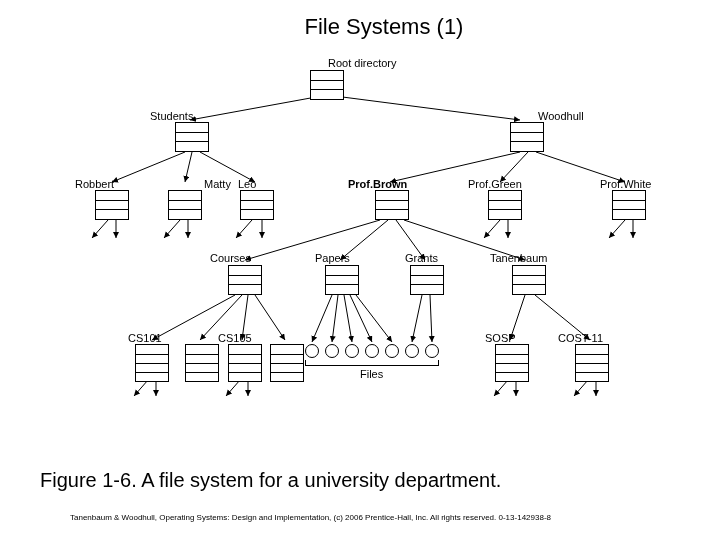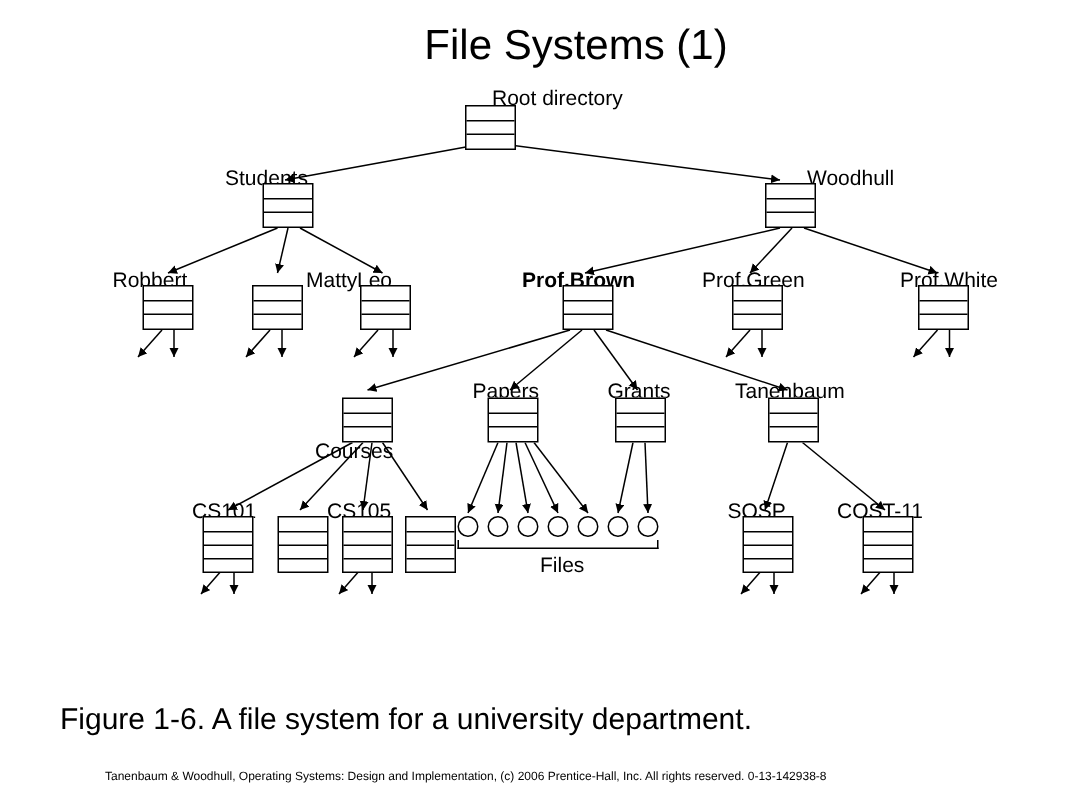--- a/index.html
+++ b/index.html
@@ -6,35 +6,35 @@
   body {
     width: 720px;
     height: 540px;
     background: #fff;
     font-family: Arial, Helvetica, sans-serif;
     position: relative;
     overflow: hidden;
   }
   .title {
     text-align: center;
-    font-size: 28px;
+    font-size: 22px;
     font-weight: 400;
     padding-top: 14px;
     margin-left: 48px;
   }
   .diagram {
     position: absolute;
     left: 80px;
     top: 60px;
     width: 580px;
     height: 400px;
   }
   .label {
     position: absolute;
-    font-size: 14px;
+    font-size: 11px;
     white-space: nowrap;
     color: #000;
   }
   .node {
     position: absolute;
     width: 34px;
     height: 30px;
     border: 1px solid #000;
     background: #fff;
   }
@@ -186,21 +186,21 @@
 
   <div class="label" style="left:268px; top:118px;font-weight:bold;">Prof.Brown</div>
   <div class="node" style="left:295px; top:130px;"></div>
 
   <div class="label" style="left:388px; top:118px;">Prof.Green</div>
   <div class="node" style="left:408px; top:130px;"></div>
 
   <div class="label" style="left:520px; top:118px;">Prof.White</div>
   <div class="node" style="left:532px; top:130px;"></div>
 
-  <div class="label" style="left:130px; top:192px;margin-top:40px;">Courses</div>
+  <div class="label" style="left:130px; top:192px;">Courses</div>
   <div class="node" style="left:148px; top:205px;"></div>
 
   <div class="label" style="left:235px; top:192px;">Papers</div>
   <div class="node" style="left:245px; top:205px;"></div>
 
   <div class="label" style="left:325px; top:192px;text-align:right;">Grants</div>
   <div class="node" style="left:330px; top:205px;"></div>
 
   <div class="label" style="left:410px; top:192px;">Tanenbaum</div>
   <div class="node" style="left:432px; top:205px;"></div>

